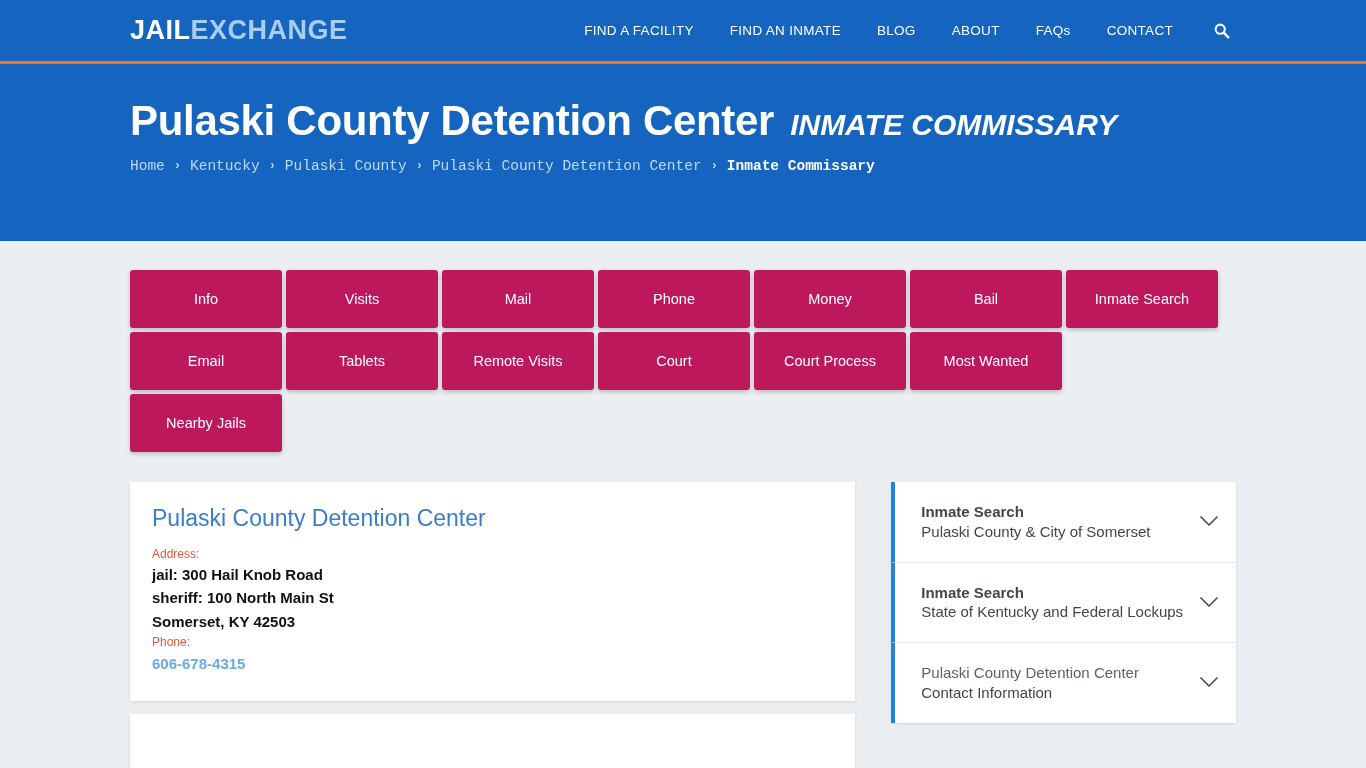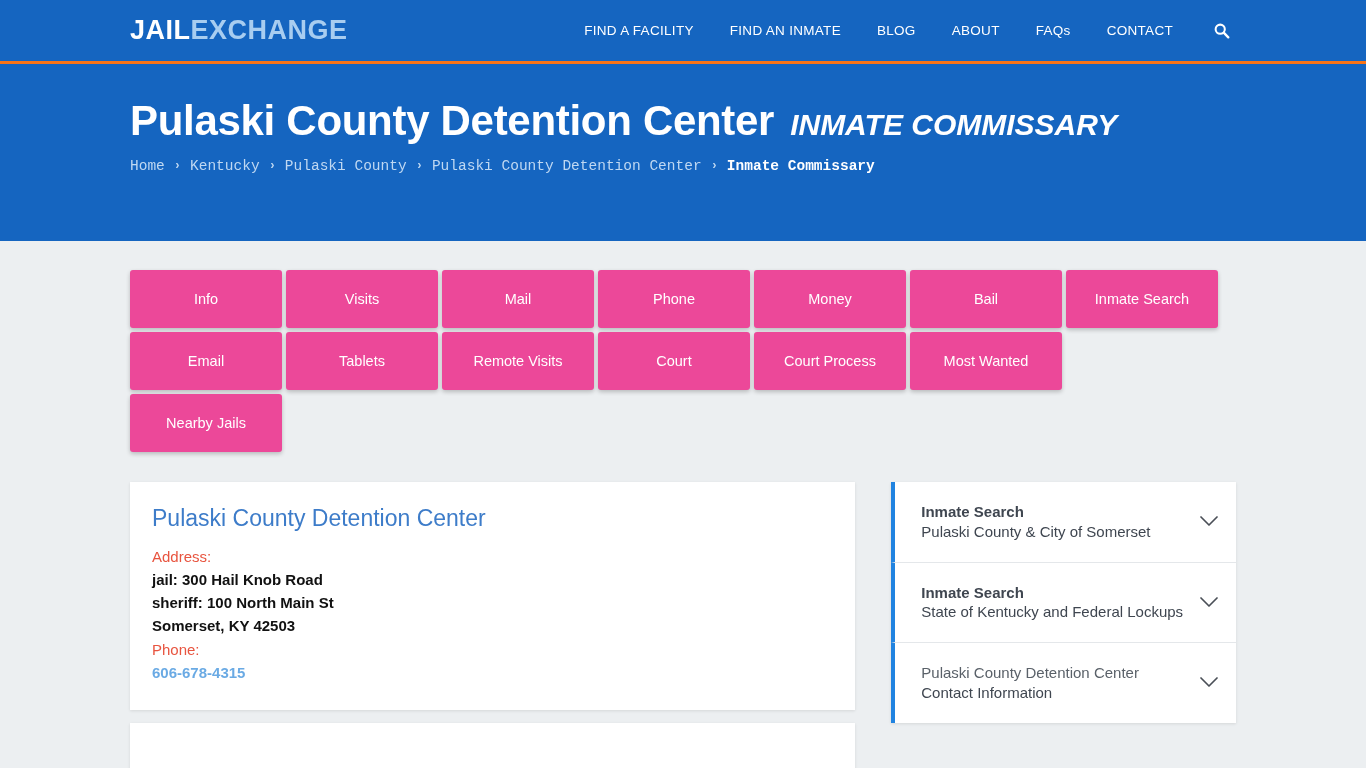--- a/index.html
+++ b/index.html
@@ -116,21 +116,21 @@
   .tabgrid {
     display: flex;
     flex-wrap: wrap;
     gap: 4px;
     padding-top: 29px;
     width: 1096px;
   }
   .tabbtn {
     width: 152px;
     height: 58px;
-    background: #ec4899;
+    background: #be185d;
     color: #ffffff;
     font-size: 14.5px;
     display: flex;
     align-items: center;
     justify-content: center;
     border: none;
     border-radius: 3px;
     box-shadow: 0 2px 4px rgba(0,0,0,0.22);
     cursor: pointer;
     font-family: "Liberation Sans", sans-serif;
@@ -162,21 +162,21 @@
   .facility-name {
     color: #3d7cc9;
     font-size: 23px;
     font-weight: normal;
     margin-bottom: 12px;
     cursor: pointer;
     line-height: 1.2;
   }
   .label-red {
     color: #e8543f;
-    font-size: 15px;
+    font-size: 12px;
     line-height: 1.55;
   }
   .addr-line {
     color: #111111;
     font-size: 15px;
     font-weight: bold;
     line-height: 1.55;
   }
   .phone-link {
     color: #6aaae4;

